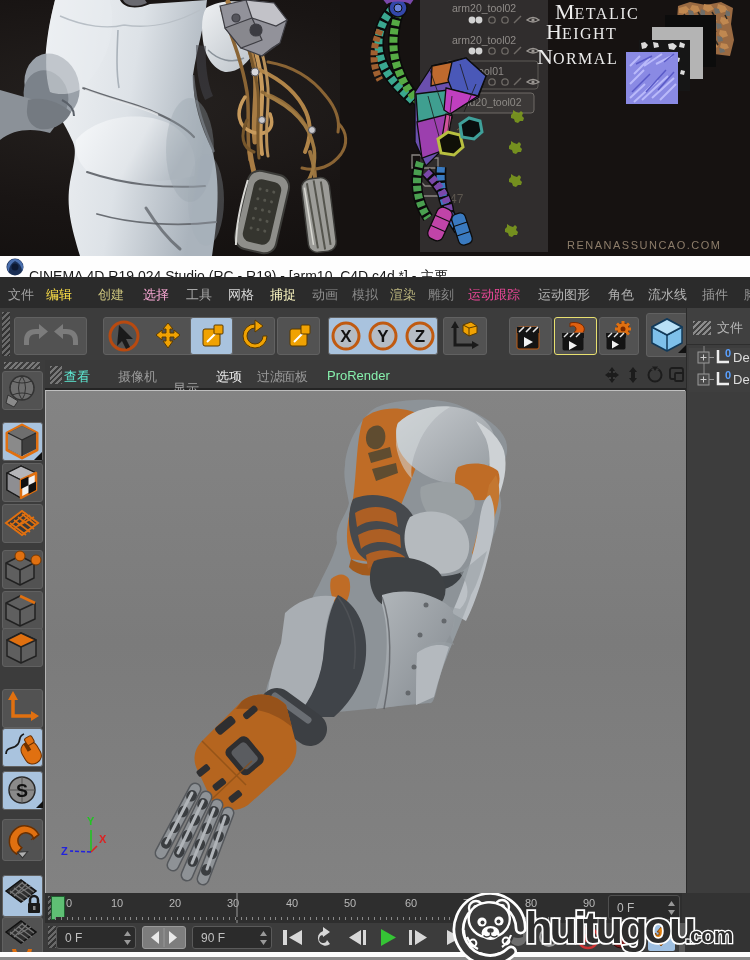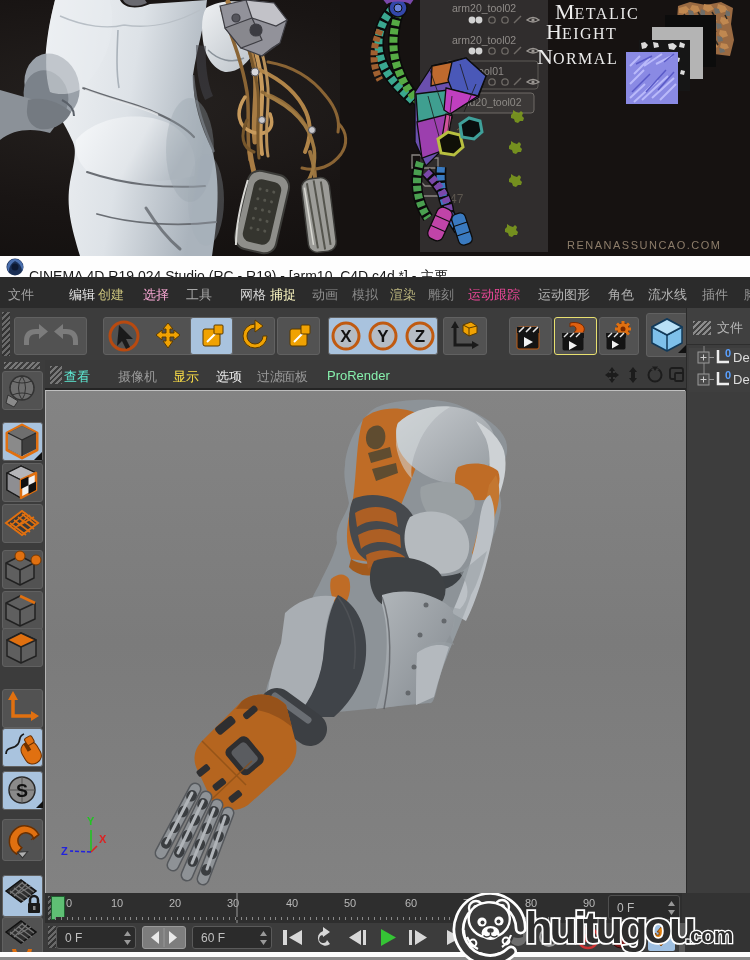--- a/index.html
+++ b/index.html
@@ -267,25 +267,25 @@
 <div class="abs" id="titlebar">
     <svg class="abs" style="left:6px;top:2px" width="18" height="18" viewBox="0 0 18 18">
       <circle cx="9" cy="9" r="8.5" fill="#1a2f55"></circle>
       <path d="M9 1 A8 8 0 0 1 16 13 A12 12 0 0 0 9 3 A12 12 0 0 0 3 14 A8 8 0 0 1 9 1Z" fill="#4a6fae"></path>
       <circle cx="9" cy="9" r="3.5" fill="#0d1830"></circle>
     </svg>
     <span>CINEMA 4D R19.024 Studio (RC - R19) - [arm10_C4D.c4d *] - 主要</span>
   </div>
 <div class="abs" id="menubar">
 <span class="mi" style="left:8px;color:#a2a2a2">文件</span>
-<span class="mi" style="left:69px;color:#e5e5e5">编辑</span>
+<span class="mi" style="left:46px;color:#fde047">编辑</span>
 <span class="mi" style="left:98px;color:#cbc37c">创建</span>
 <span class="mi" style="left:143px;color:#f9a8d4">选择</span>
 <span class="mi" style="left:186px;color:#a8a8a8">工具</span>
-<span class="mi" style="left:240px;color:#d6d6d6">网格</span>
+<span class="mi" style="left:228px;color:#d6d6d6">网格</span>
 <span class="mi" style="left:270px;color:#fef9c3">捕捉</span>
 <span class="mi" style="left:312px;color:#8f8f8f">动画</span>
 <span class="mi" style="left:352px;color:#8a8a8a">模拟</span>
 <span class="mi" style="left:390px;color:#c0ba80">渲染</span>
 <span class="mi" style="left:428px;color:#8a8a8a">雕刻</span>
 <span class="mi" style="left:468px;color:#ec4899">运动跟踪</span>
 <span class="mi" style="left:538px;color:#b6b6b6">运动图形</span>
 <span class="mi" style="left:608px;color:#b0b0b0">角色</span>
 <span class="mi" style="left:648px;color:#b8b8b8">流水线</span>
 <span class="mi" style="left:702px;color:#9a9a9a">插件</span>
@@ -503,21 +503,21 @@
           <path d="M-11 0 L3 10 M-7 -3 L7 7 M-3 -5.5 L11 5 M1 -8 L13 1 M-3 2.5 L10 -5 M-7 5 L6 -7.5 M-11 2.5 L2 -9"></path>
         </g>
 </g>
 <path d="M12 32 A8 7 0 1 0 28 32" stroke="#e07010" stroke-width="4" fill="none"></path>
 </svg>
 </div>
 <div class="abs" id="vpmenu">
     <div class="grip" style="left:5px;top:6px;width:12px;height:18px;background-image:repeating-linear-gradient(135deg,#777 0 2px,#3a3a3a 2px 4px)"></div>
 <span class="mi" style="left:19px;top:8px;color:#5eead4">查看</span>
 <span class="mi" style="left:73px;top:8px;color:#9a9a9a">摄像机</span>
-<span class="mi" style="left:128px;top:8px;color:#fde047">显示</span>
+<span class="mi" style="left:128px;top:20px;color:#a3a3a3">显示</span>
 <span class="mi" style="left:171px;top:8px;color:#ececec;font-weight:normal">选项</span>
 <span class="mi" style="left:212px;top:8px;color:#9a9a9a">过滤</span>
 <span class="mi" style="left:237px;top:8px;color:#9a9a9a">面板</span>
 <span class="mi" style="left:282px;top:8px;color:#86efac">ProRender</span>
 <svg class="abs" style="left:558px;top:5px" width="83" height="20" viewBox="0 0 83 20">
 <g fill="#1c1c1c">
 <path d="M9 2 L12 6 L10 6 L10 8 L12 8 L12 7 L16 10 L12 13 L12 12 L10 12 L10 14 L12 14 L9 18 L6 14 L8 14 L8 12 L6 12 L6 13 L2 10 L6 7 L6 8 L8 8 L8 6 L6 6 Z"></path>
 <path d="M30 2 L34 7 L32 7 L32 13 L34 13 L30 18 L26 13 L28 13 L28 7 L26 7 Z"></path>
 </g>
 <g stroke="#1c1c1c" stroke-width="2" fill="none">
@@ -710,21 +710,21 @@
         <path d="M4.5 1 L8 6 L1 6 Z M4.5 15 L8 10 L1 10 Z" fill="#999"></path>
       </svg>
     </div>
 <div class="abs" style="left:97px;top:3px;width:44px;height:23px;background:#7d7d7d;border:1px solid #999;border-radius:3px"></div>
 <svg class="abs" style="left:97px;top:3px" width="44" height="23" viewBox="0 0 44 23">
       <path d="M17 5 L9 11.5 L17 18 Z" fill="#e8e8e8"></path>
       <path d="M27 5 L35 11.5 L27 18 Z" fill="#e8e8e8"></path>
       <path d="M22 2 L22 21" stroke="#999"></path>
     </svg>
 <div class="abs" style="left:147px;top:3px;width:80px;height:23px;background:#2b2b2b;border:1px solid #5a5a5a;border-radius:3px;color:#c0c0c0;font-size:12px">
-      <span class="abs" style="left:8px;top:4px">60 F</span>
+      <span class="abs" style="left:8px;top:4px">90 F</span>
 <svg class="abs" style="right:3px;top:3px" width="9" height="16" viewBox="0 0 9 16">
         <path d="M4.5 1 L8 6 L1 6 Z M4.5 15 L8 10 L1 10 Z" fill="#999"></path>
       </svg>
     </div>
 <svg class="abs" style="left:232px;top:0" width="473" height="29" viewBox="0 0 473 29">
 <g fill="#d8d8d8">
 <path d="M6 7 L6 22 L10 22 L10 7 Z M25 7 L12 14.5 L25 22 Z"></path>
 <path d="M46 8 A7.5 7.5 0 1 0 53 21 L50 17 A4 4 0 1 1 46 12 Z M46 4 L53 9 L46 14 Z"></path>
 <path d="M84 7 L72 14.5 L84 22 Z M86 7 L89 7 L89 22 L86 22 Z"></path>
 </g>

